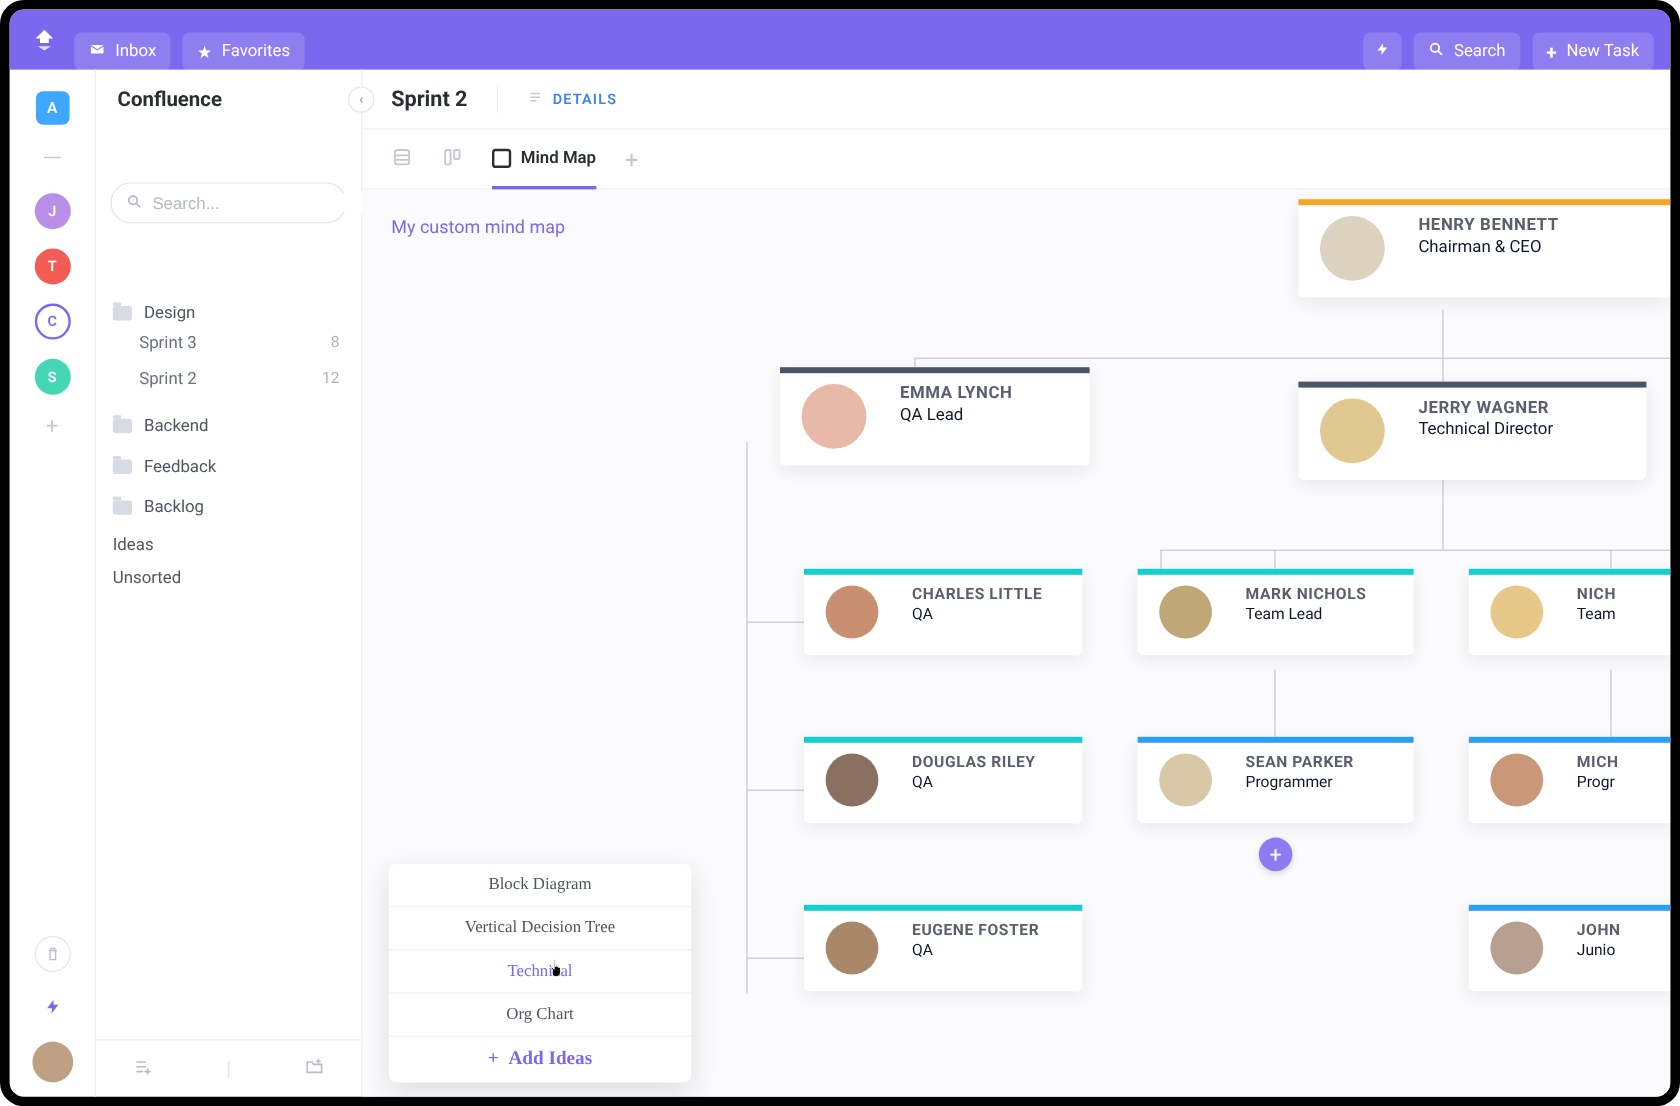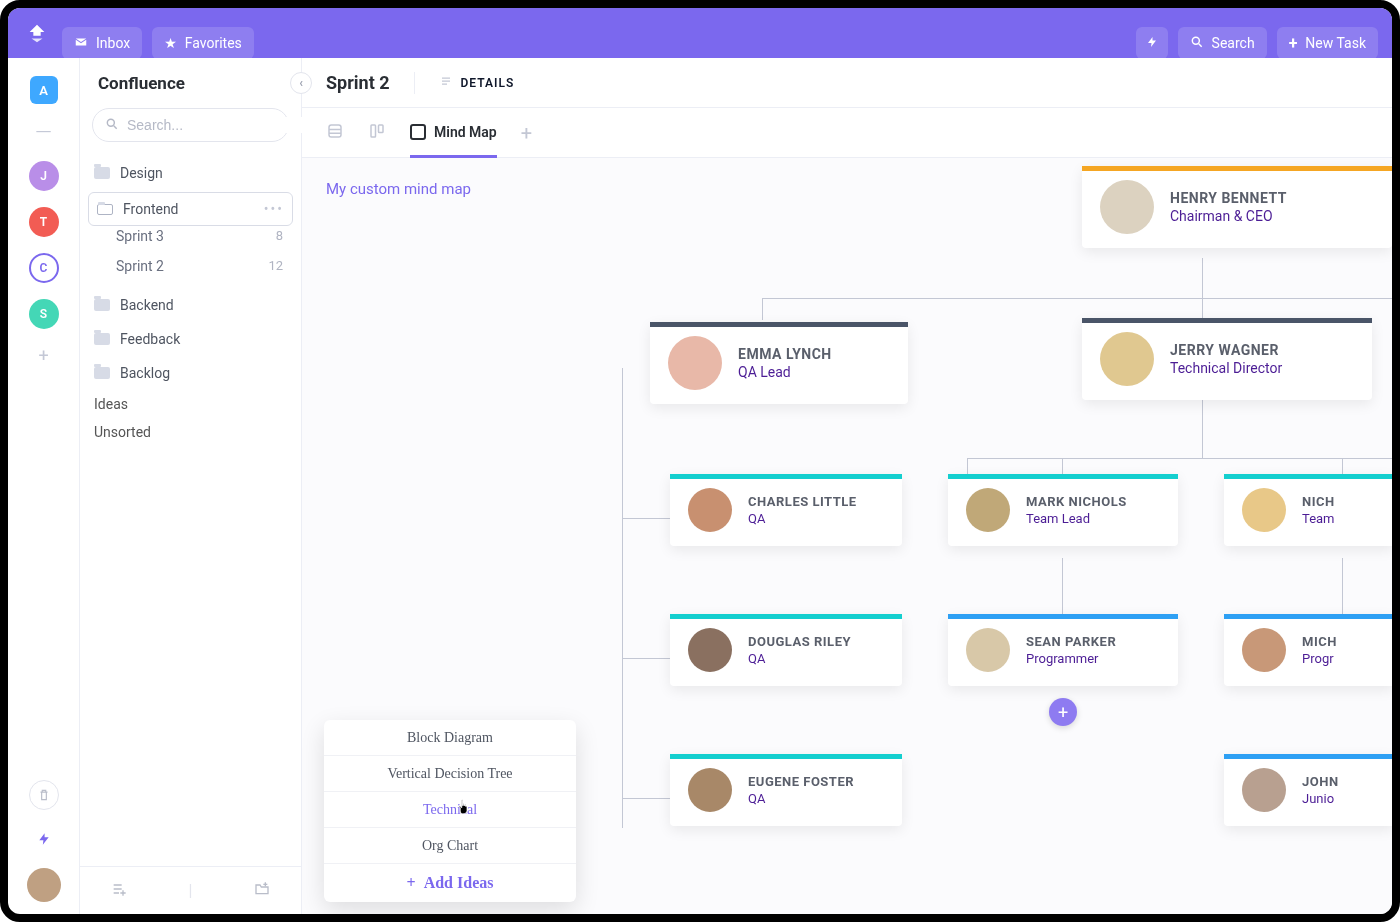--- a/index.html
+++ b/index.html
@@ -71,21 +71,21 @@
   display:flex;align-items:center;justify-content:center;
   font-size:12px;font-weight:600;color:#fff;
 }
 .rail .plus{color:#c4c8d6;font-size:18px}
 .rail-bottom{position:absolute;bottom:12px;display:flex;flex-direction:column;align-items:center;gap:14px}
 .rail-bottom .ic{width:30px;height:30px;border:1px solid #e3e5ed;border-radius:50%;display:flex;align-items:center;justify-content:center;color:#b9bdc9}
 .avatar-sm{width:34px;height:34px;border-radius:50%;background:#bfa082}
 
 .sidebar{
   width:222px;border-right:1px solid #eceef5;
-  display:flex;flex-direction:column;position:relative;
+  display:flex;flex-direction:column;position:relative;gap:44px;
 }
 .sb-head{
   height:50px;display:flex;align-items:center;
   padding:0 18px;font-weight:700;font-size:17px;color:#2a2e34;
   position:relative;
 }
 .sb-collapse{
   position:absolute;right:-11px;top:14px;
   width:22px;height:22px;border:1px solid #e3e5ed;border-radius:50%;
   background:#fff;display:flex;align-items:center;justify-content:center;
@@ -118,43 +118,43 @@
 }
 
 
 .main{flex:1;display:flex;flex-direction:column;position:relative;overflow:hidden}
 .main-head{
   height:50px;border-bottom:1px solid #eceef5;
   display:flex;align-items:center;padding:0 24px;gap:18px;
 }
 .main-title{font-weight:700;font-size:18px;color:#2a2e34}
 .divider{width:1px;height:22px;background:#eceef5;margin:0 6px}
-.details{color:#0f172a;font-size:12px;letter-spacing:1px;font-weight:600;display:flex;align-items:center;gap:8px}
+.details{color:#3b82f6;font-size:12px;letter-spacing:1px;font-weight:600;display:flex;align-items:center;gap:8px}
 .tabs{
   height:50px;border-bottom:1px solid #eceef5;
   display:flex;align-items:center;padding:0 24px;gap:24px;
 }
 .tab{display:flex;align-items:center;gap:8px;font-size:14px;color:#4f5561;height:100%;cursor:pointer}
 .tab.muted{color:#c3c7d4}
 .tab.active{color:#2a2e34;font-weight:600;border-bottom:3px solid #7b68ee;margin-bottom:-1px}
 .tab-ico{width:16px;height:16px;border:2px solid currentColor;border-radius:3px}
 .plus-tab{color:#c3c7d4;font-size:20px}
 
 .canvas{flex:1;position:relative;background:#fbfbfd;overflow:hidden}
 .mm-title{position:absolute;left:24px;top:22px;color:#7b68ee;font-size:15px}
 
 
 .card{
   position:absolute;background:#fff;box-shadow:0 4px 14px rgba(0,0,0,0.08);
-  border-radius:4px;display:flex;align-items:center;padding:14px 18px;gap:16px;
+  border-radius:4px;display:flex;padding:14px 18px;gap:28px;
 }
 .card .bar{position:absolute;left:0;right:0;top:0;height:5px}
 .card .av{width:54px;height:54px;border-radius:50%;background:#d3d3d3;flex-shrink:0}
 .card .nm{font-size:14px;font-weight:700;letter-spacing:0.5px;color:#5a5f6b}
-.card .rl{font-size:14px;color:#4c1d95;margin-top:2px}
+.card .rl{font-size:14px;color:#0f172a;margin-top:2px}
 .sm .av{width:44px;height:44px}
 .sm .nm{font-size:13px}
 .sm .rl{font-size:13px}
 
 .addnode{
   position:absolute;width:28px;height:28px;border-radius:50%;
   background:#8e7bf1;color:#fff;display:flex;align-items:center;justify-content:center;
   font-size:18px;box-shadow:0 2px 6px rgba(0,0,0,0.15);
 }
 
@@ -268,25 +268,20 @@
               <circle cx="10" cy="10" r="6"></circle>
               <line x1="15" y1="15" x2="20" y2="20"></line>
             </svg>
         </span>
         <input placeholder="Search..." style="">
       </div>
       <div class="nav">
         <div class="nav-item">
           <span class="fld"></span>
           <span>Design</span>
-        </div>
-        <div class="nav-item active">
-          <span class="fld"></span>
-          <span>Frontend</span>
-          <span class="dots">•••</span>
         </div>
         <div class="nav-sub">
           <span>Sprint 3</span>
           <span class="cnt">8</span>
         </div>
         <div class="nav-sub">
           <span>Sprint 2</span>
           <span class="cnt">12</span>
         </div>
         <div class="nav-item">
@@ -389,21 +384,21 @@
 
         <div class="card" style="left:780px;top:8px;width:310px">
           <div class="bar" style="background:#f5a623"></div>
           <div class="av" style="background:#dcd2c0"></div>
           <div>
             <div class="nm">HENRY BENNETT</div>
             <div class="rl">Chairman &amp; CEO</div>
           </div>
         </div>
 
-        <div class="card" style="left:348px;top:164px;width:258px">
+        <div class="card" style="left:348px;top:148px;width:258px">
           <div class="bar" style="background:#4a5568"></div>
           <div class="av" style="background:#e8b8a8"></div>
           <div>
               <div class="nm">EMMA LYNCH</div>
               <div class="rl">QA Lead</div>
             </div>
         </div>
         <div class="card" style="left:780px;top:160px;width:290px">
           <div class="bar" style="background:#4a5568"></div>
           <div class="av" style="background:#e0c890"></div>

